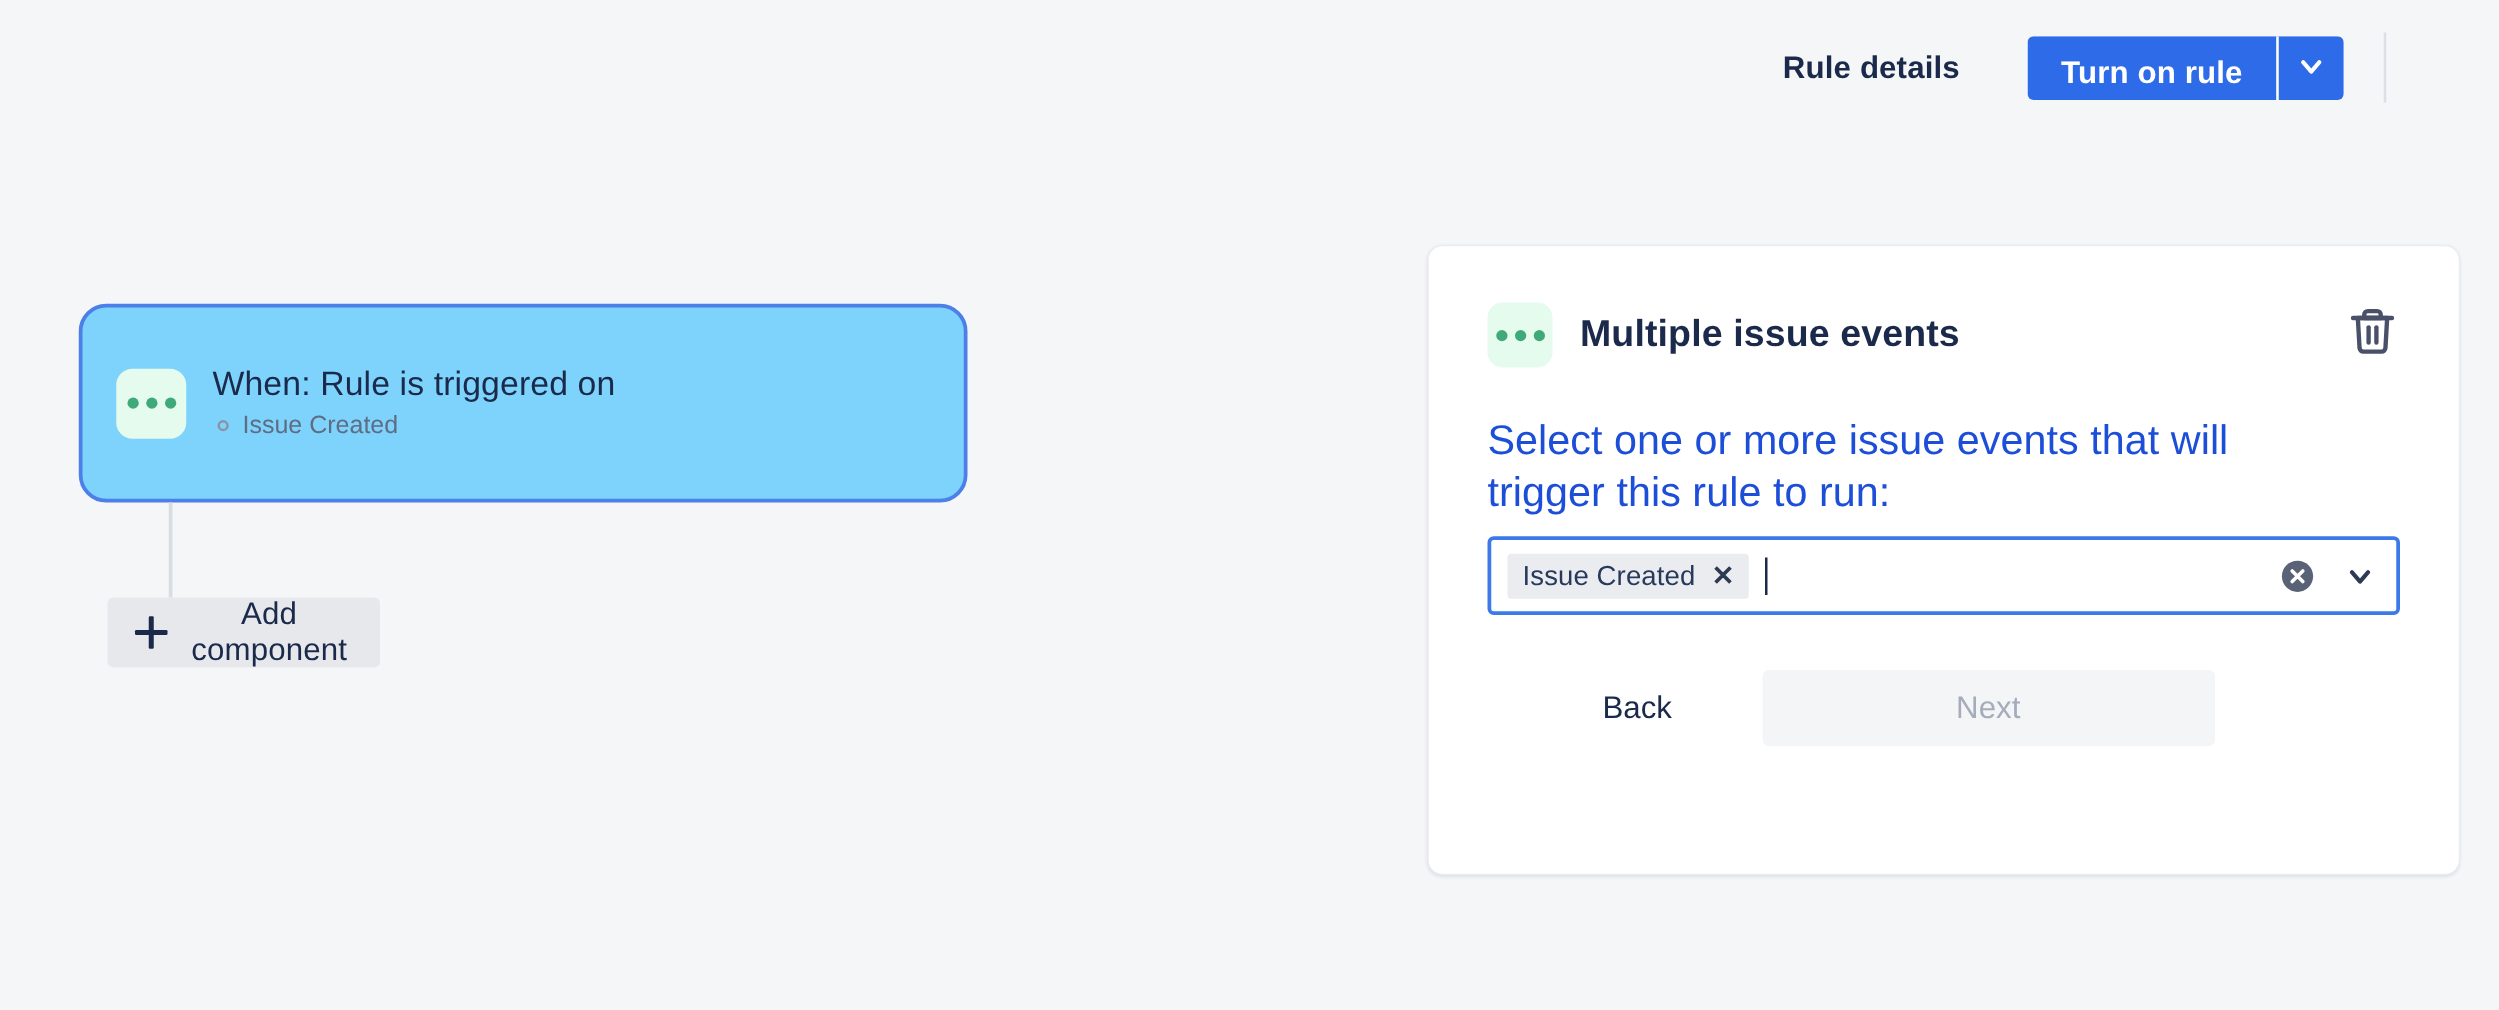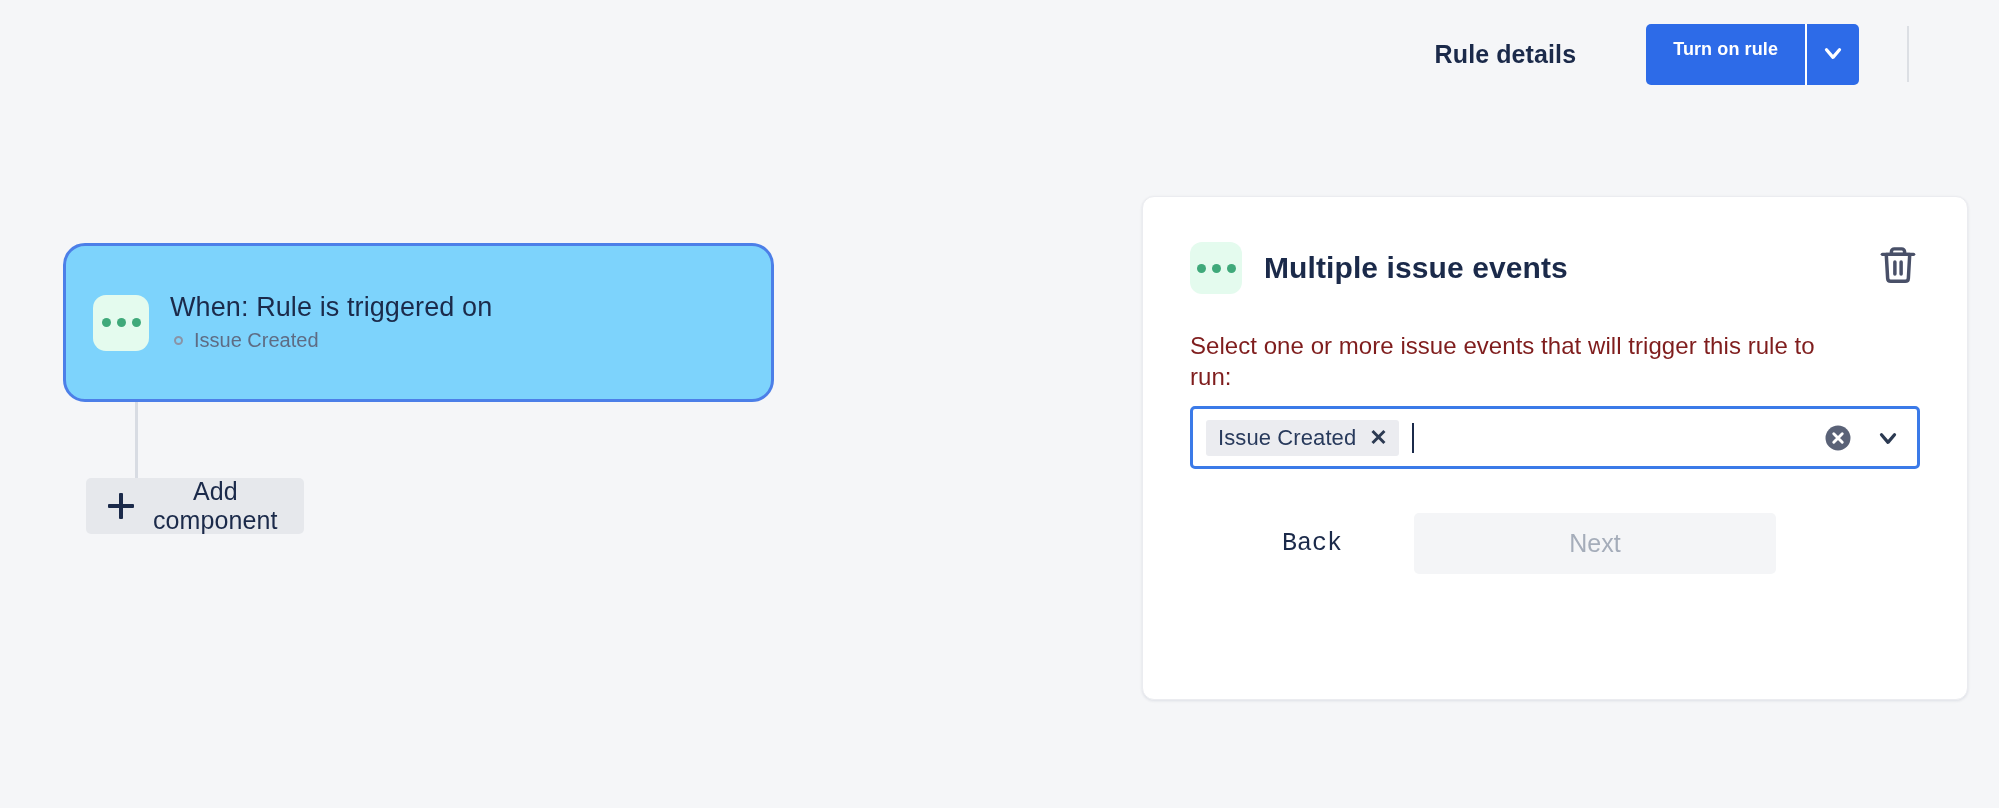--- a/index.html
+++ b/index.html
@@ -26,21 +26,21 @@
     height: 160px;
     display: flex;
     align-items: center;
     justify-content: flex-end;
     padding-right: 60px;
     box-sizing: border-box;
   }
   .toolbar-inner {
     display: flex;
     align-items: center;
-    gap: 16px;
+    gap: 0;
     margin-top: -52px;
   }
   .rule-details-btn {
     font-size: 25px;
     font-weight: 600;
     color: #1B2A4A;
     background: transparent;
     border: none;
     padding: 14px 22px;
     border-radius: 5px;
@@ -52,24 +52,24 @@
   .split-btn {
     display: flex;
     align-items: stretch;
     margin-left: 32px;
     border-radius: 5px;
     overflow: hidden;
   }
   .turn-on-btn {
     background: #2D6BE8;
     color: #FFFFFF;
-    font-size: 18px;
+    font-size: 25px;
     font-weight: 700;
     border: none;
-    padding: 15px 27px 25px 27px;
+    padding: 15px 27px 7px 27px;
     cursor: pointer;
     font-family: "Liberation Sans", sans-serif;
     white-space: nowrap;
     letter-spacing: 0.1px;
   }
   .turn-on-caret {
     background: #2D6BE8;
     border: none;
     border-left: 2px solid #FFFFFF;
     width: 54px;
@@ -254,23 +254,23 @@
     right: -4px;
     top: 2px;
     background: transparent;
     border: none;
     padding: 4px;
     cursor: pointer;
     line-height: 0;
   }
   .panel-desc {
     margin-top: 32px;
-    font-size: 24px;
+    font-size: 33px;
     line-height: 1.28;
-    color: #7f1d1d;
+    color: #1d4ed8;
     max-width: 630px;
     letter-spacing: 0.05px;
   }
   .field-label {
     margin-top: 34px;
     font-size: 21px;
     font-weight: 700;
     color: #5E6C84;
     letter-spacing: 0.1px;
   }
@@ -344,21 +344,21 @@
   }
   .back-btn {
     background: transparent;
     border: none;
     font-size: 25px;
     font-weight: 400;
     color: #1B2A4A;
     padding: 14px 26px;
     border-radius: 5px;
     cursor: pointer;
-    font-family: Liberation Mono, monospace;
+    font-family: Liberation Sans, sans-serif;
     margin-left: 66px;
   }
   .next-btn {
     margin-left: 46px;
     width: 362px;
     height: 61px;
     background: #F4F5F7;
     border: none;
     border-radius: 5px;
     font-size: 25px;

